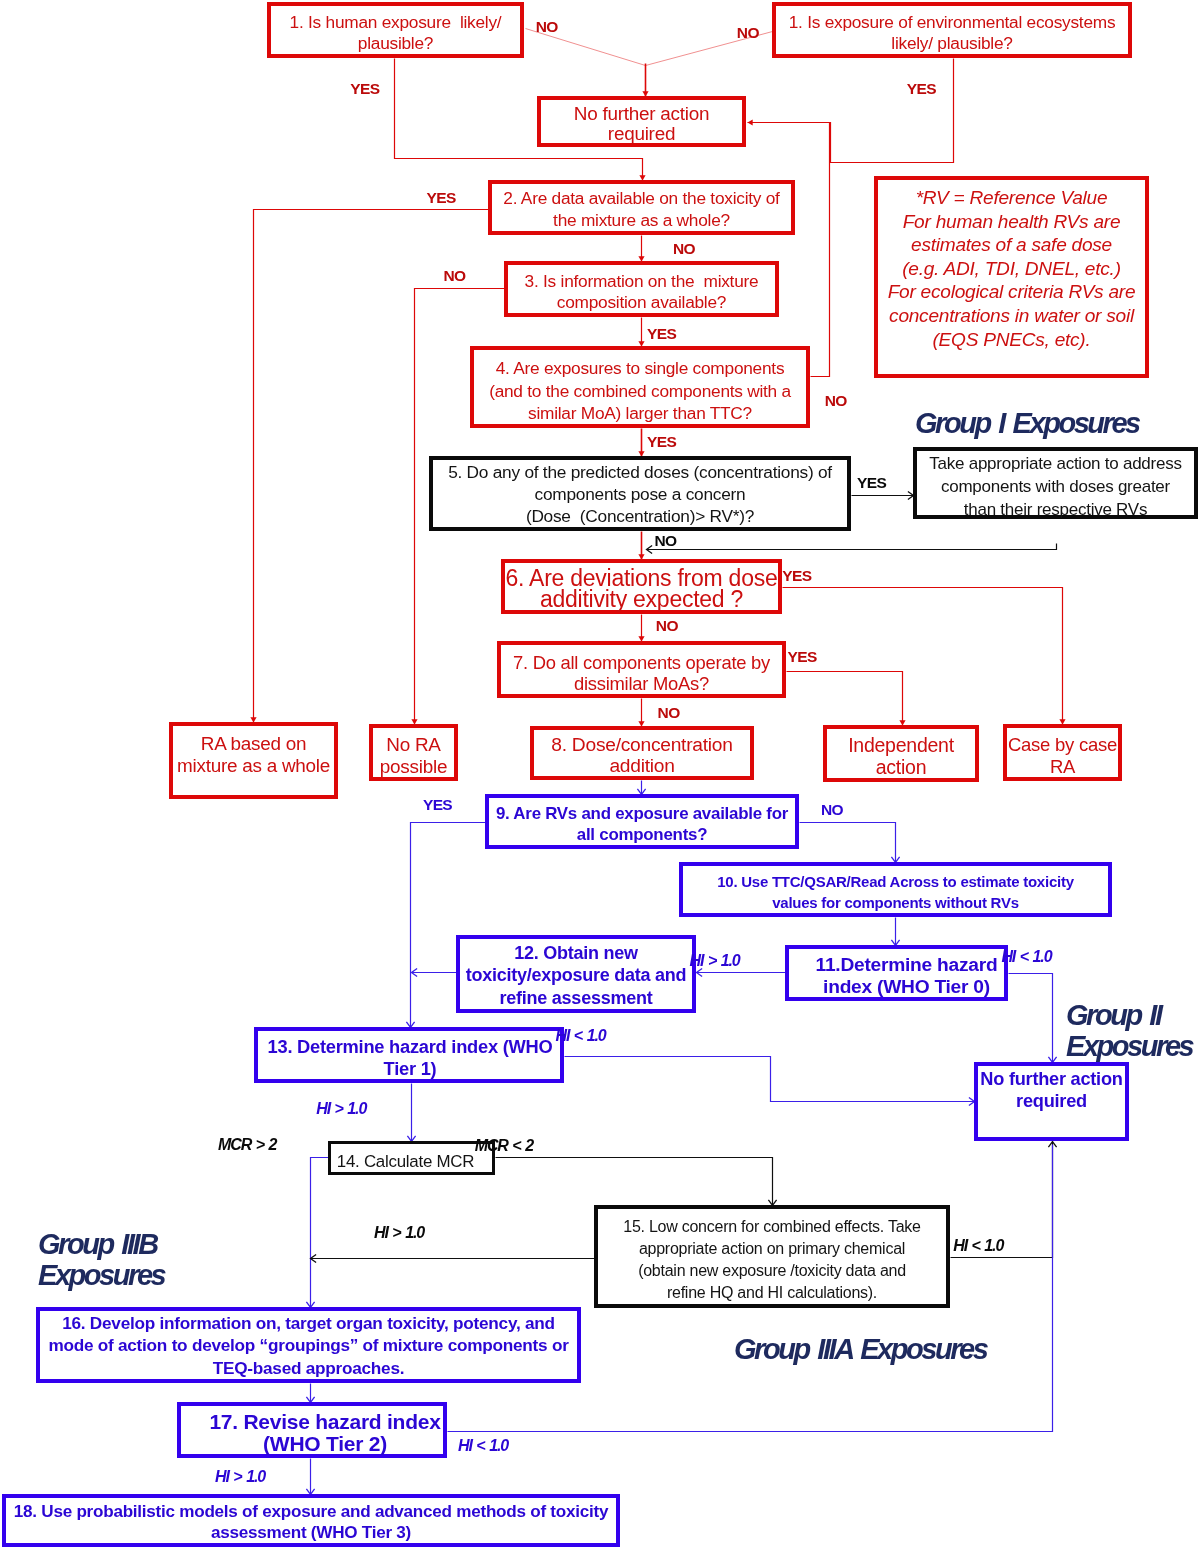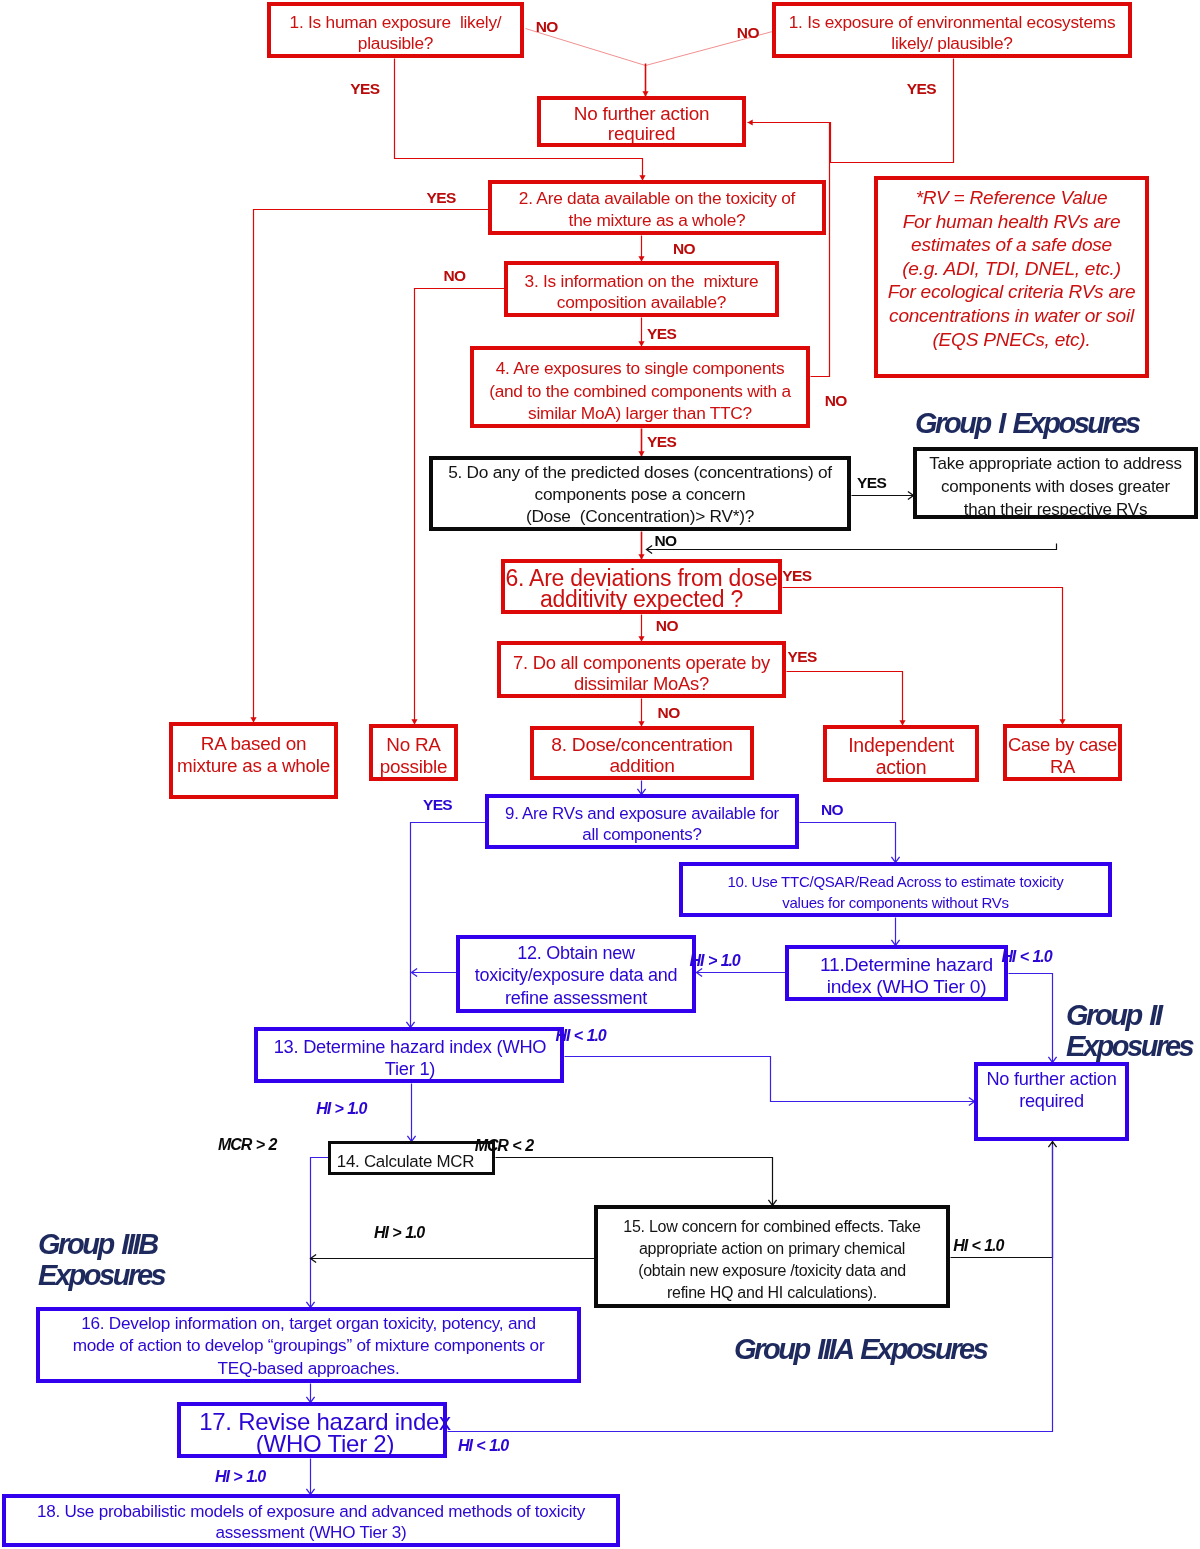--- a/index.html
+++ b/index.html
@@ -7,21 +7,21 @@
   #page{position:relative;width:1200px;height:1549px;overflow:hidden;background:#ffffff;
         font-family:"Liberation Sans",sans-serif;-webkit-font-smoothing:antialiased;}
   svg#wires{position:absolute;left:0;top:0;width:1200px;height:1549px;}
   .box{position:absolute;box-sizing:border-box;display:flex;align-items:flex-end;
        justify-content:center;text-align:center;background:#ffffff;}
   .box.vtop{align-items:flex-start;}
   .box>.tx{display:block;width:100%;}
   .box .ln{display:block;white-space:pre;}
   .red{border:4px solid #DD0808;color:#CC1010;}
   .blk{border:4px solid #0A0A0A;color:#141414;}
-  .blu{border:4px solid #3300EE;color:#2B06D4;font-weight:normal;}
+  .blu{border:4px solid #3300EE;color:#2B06D4;font-weight:bold;}
   .lbl{position:absolute;white-space:nowrap;line-height:1;}
   .lbl-red{color:#BB0A0A;font-weight:bold;font-size:15.5px;letter-spacing:-0.6px;}
   .lbl-blk{color:#0A0A0A;font-weight:bold;font-size:15.5px;letter-spacing:-0.6px;}
   .lbl-blu{color:#2B06D4;font-weight:bold;font-size:15.5px;letter-spacing:-0.6px;}
   .it-blu{color:#2B06D4;font-weight:bold;font-style:italic;font-size:16px;letter-spacing:-1.1px;word-spacing:1.2px;}
   .it-blk{color:#0A0A0A;font-weight:bold;font-style:italic;font-size:16px;letter-spacing:-1.1px;word-spacing:1.2px;}
   .grp{position:absolute;white-space:pre-line;color:#1E2A5E;font-weight:bold;font-style:italic;
        font-size:29px;line-height:31px;letter-spacing:-2.45px;word-spacing:3px;}
 </style>
 </head>
@@ -105,21 +105,21 @@
         <span class="ln">1. Is exposure of environmental ecosystems</span>
         <span class="ln">likely/ plausible?</span>
       </span>
   </div>
   <div class="box red" style="left:537px;top:96px;width:209px;height:51px">
     <span class="tx" style="font-size:18.9px;line-height:19.5px;letter-spacing:-0.25px">
         <span class="ln">No further action</span>
         <span class="ln">required</span>
       </span>
   </div>
-  <div class="box red" style="left:488px;top:180px;width:338px;height:55px">
+  <div class="box red" style="left:488px;top:180px;width:307px;height:55px">
     <span class="tx" style="font-size:17.3px;line-height:21.3px;letter-spacing:-0.25px">
         <span class="ln">2. Are data available on the toxicity of</span>
         <span class="ln">the mixture as a whole?</span>
       </span>
   </div>
   <div class="box red" style="left:504px;top:261px;width:275px;height:56px">
     <span class="tx" style="font-size:17.3px;line-height:21.0px;letter-spacing:-0.25px">
         <span class="ln">3. Is information on the  mixture</span>
         <span class="ln">composition available?</span>
       </span>
@@ -249,21 +249,21 @@
       </span>
   </div>
   <div class="box blu" style="left:36px;top:1307px;width:545px;height:76px;border-width:4.4px">
     <span class="tx" style="font-size:17.2px;line-height:22.4px;letter-spacing:-0.25px">
         <span class="ln">16. Develop information on, target organ toxicity, potency, and</span>
         <span class="ln">mode of action to develop “groupings” of mixture components or</span>
         <span class="ln">TEQ-based approaches.</span>
       </span>
   </div>
   <div class="box blu" style="left:177px;top:1402px;width:270px;height:56px;border-width:4.4px">
-    <span class="tx" style="font-size:24px;line-height:21.5px;letter-spacing:-0.25px;transform:translateX(13px)">
+    <span class="tx" style="font-size:21px;line-height:21.5px;letter-spacing:-0.25px;transform:translateX(13px)">
         <span class="ln">17. Revise hazard index</span>
         <span class="ln">(WHO Tier 2)</span>
       </span>
   </div>
   <div class="box blu" style="left:2px;top:1494px;width:618px;height:53px;border-width:4.4px">
     <span class="tx" style="font-size:17.1px;line-height:21.0px;letter-spacing:-0.25px">
         <span class="ln">18. Use probabilistic models of exposure and advanced methods of toxicity</span>
         <span class="ln">assessment (WHO Tier 3)</span>
       </span>
   </div>

